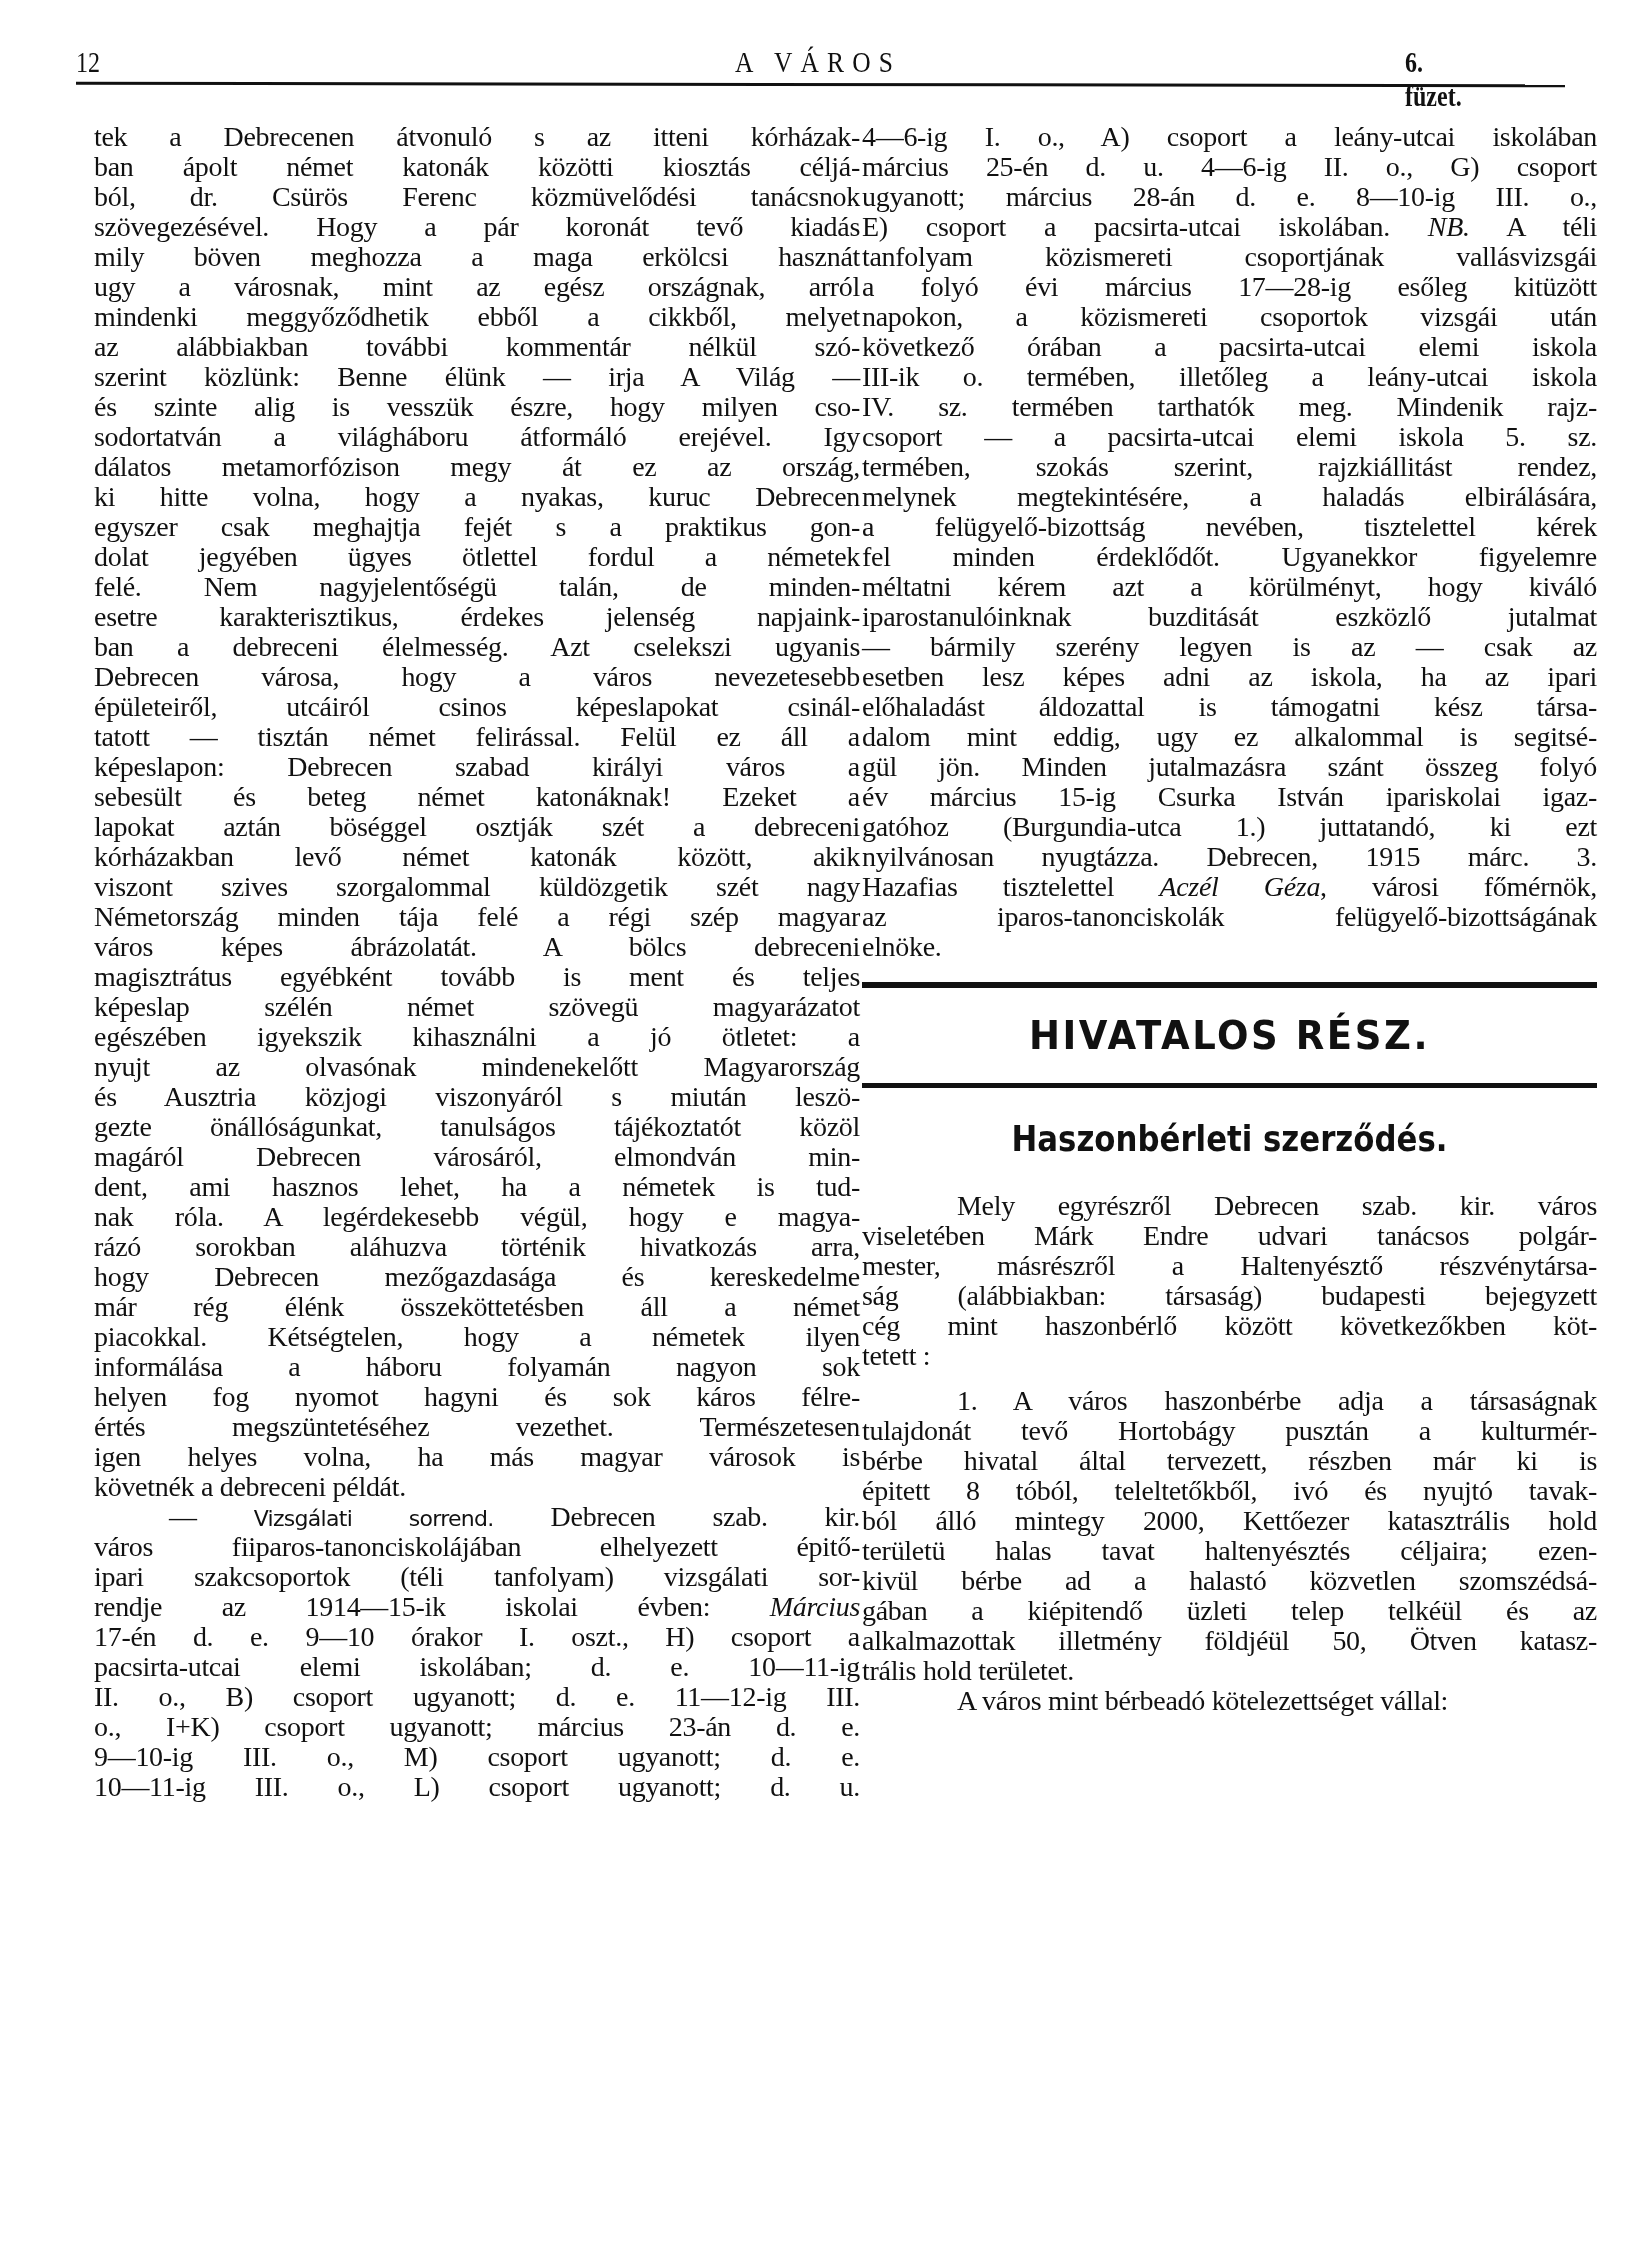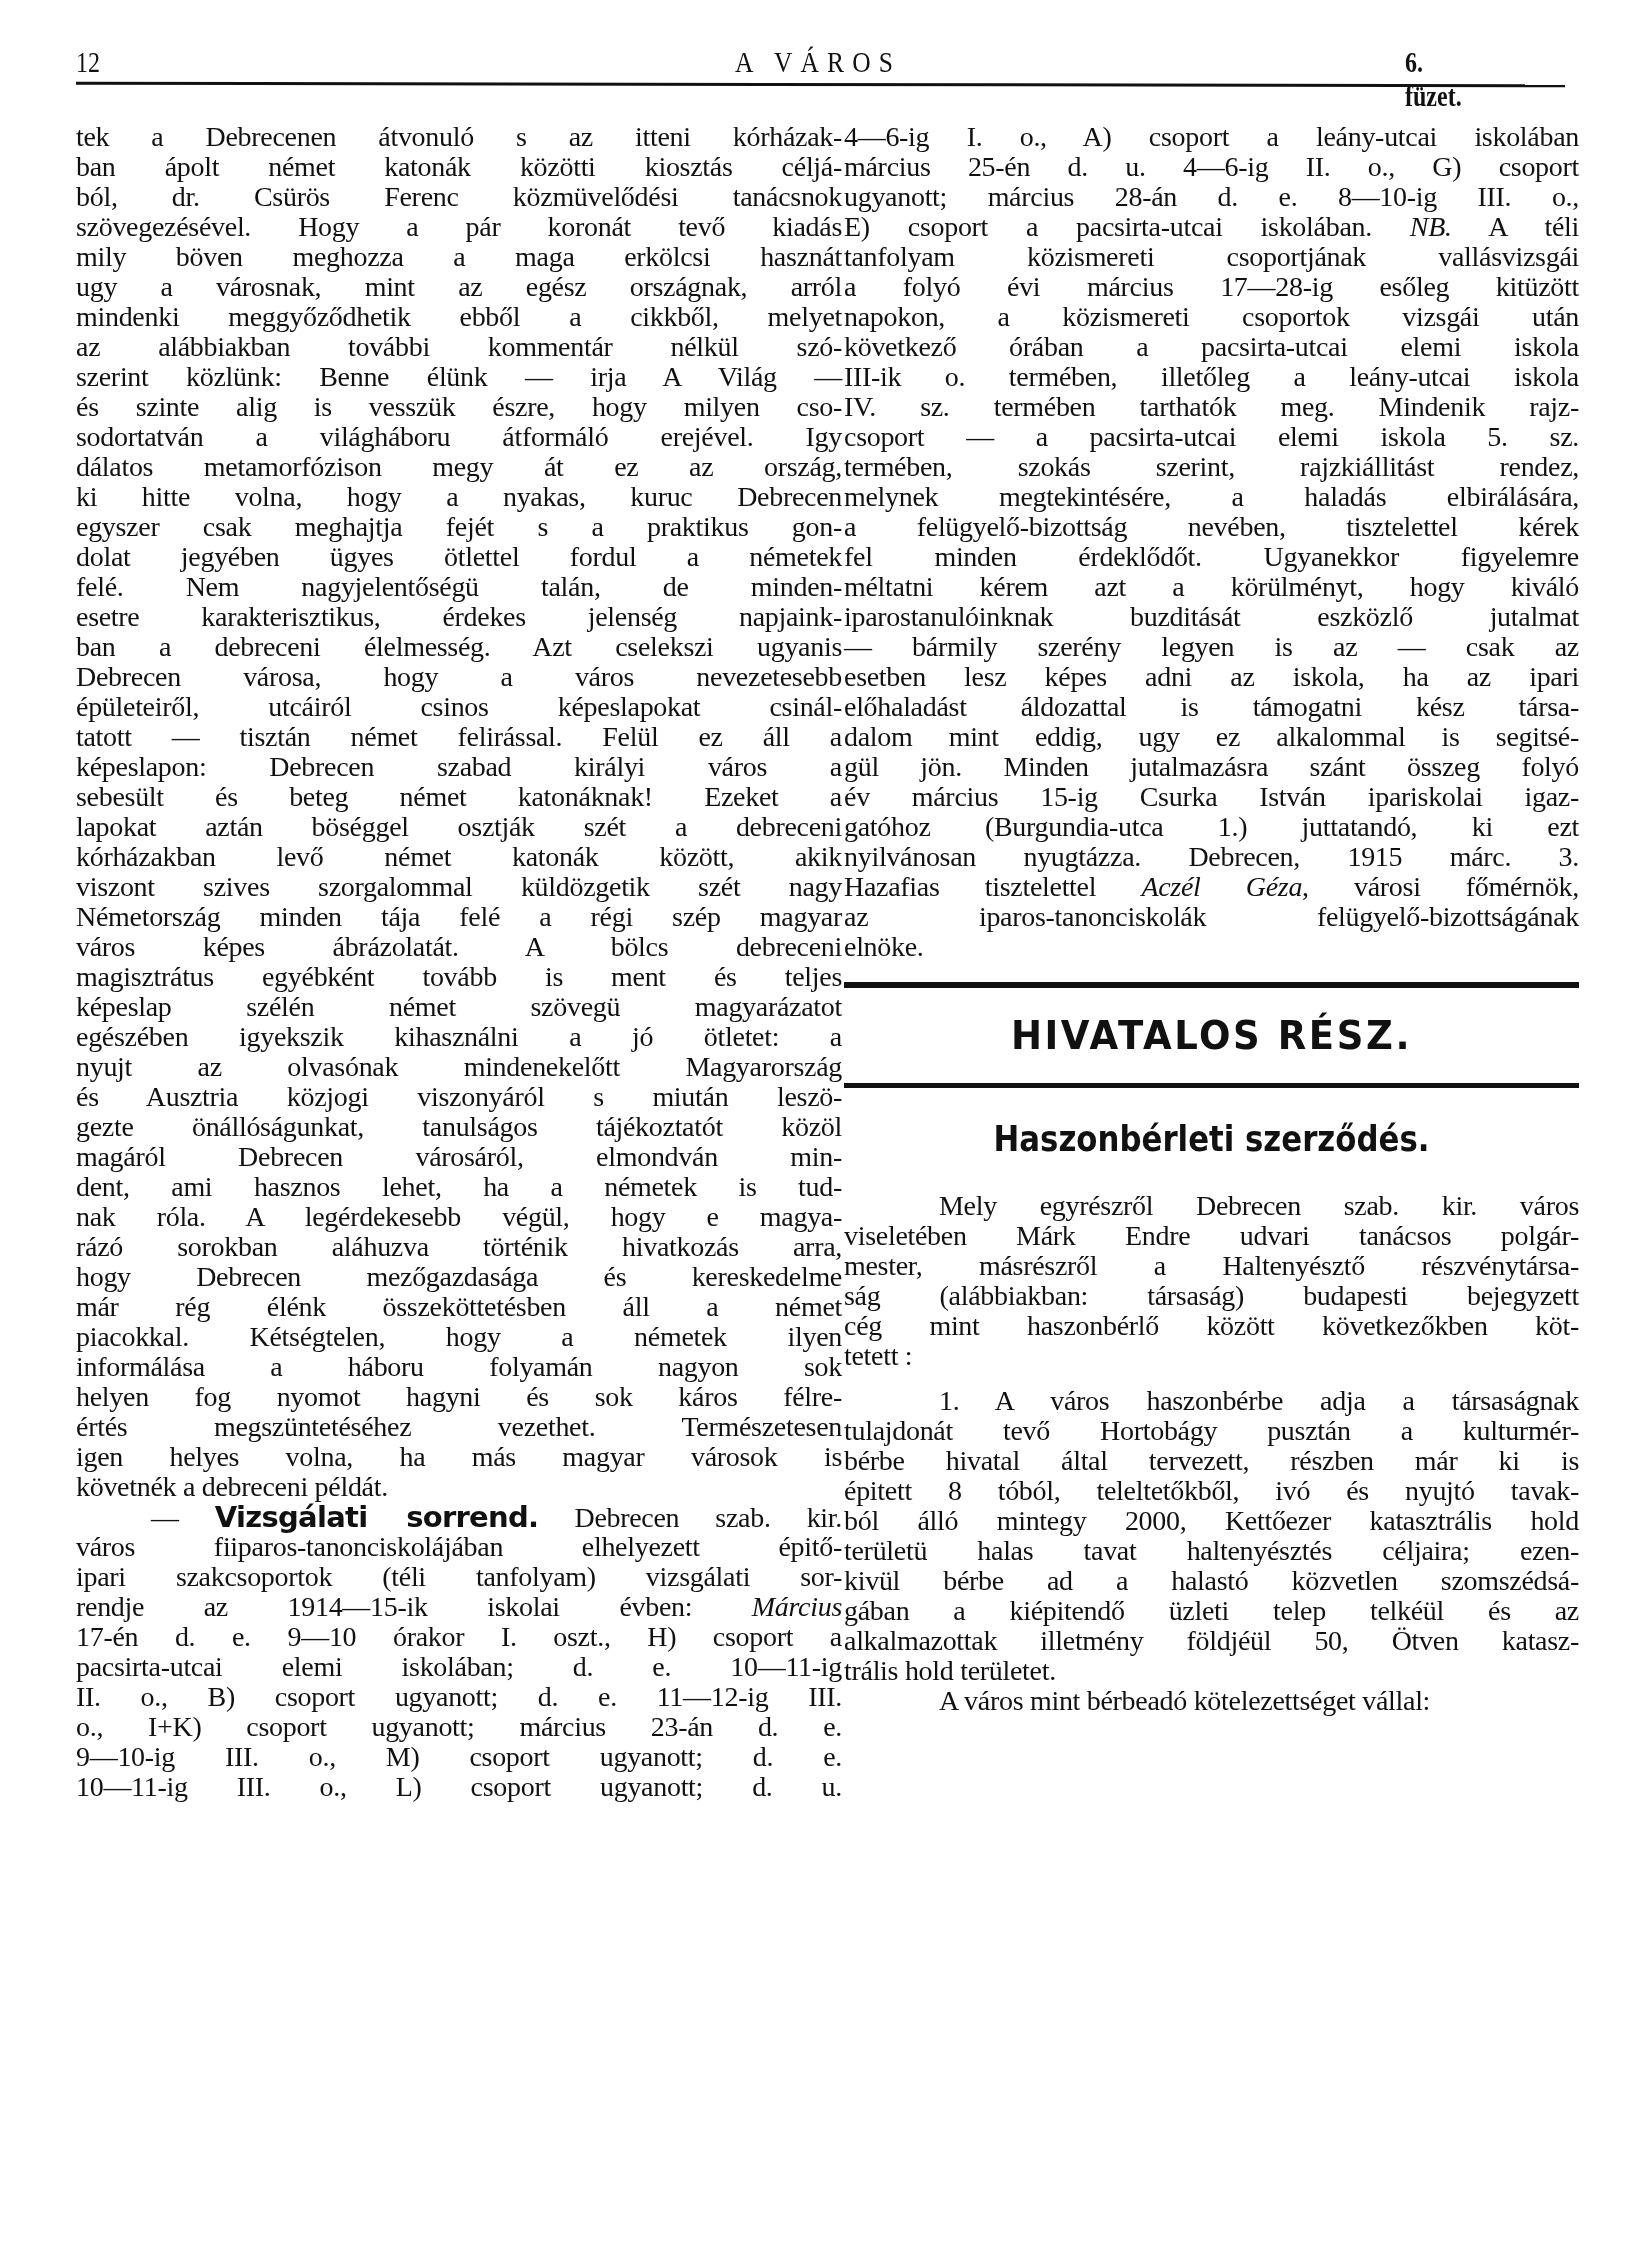--- a/index.html
+++ b/index.html
@@ -7,35 +7,35 @@
     width: 1645px; height: 2261px; position: relative; overflow: hidden;
     background: #ffffff; color: #111111;
     font-family: "Liberation Serif", "DejaVu Serif", serif;
   }
   .page-header { position: absolute; left: 0; top: 0; width: 1355px; height: 95px; }
   .hdr-num { position: absolute; left: 76px; top: 45px; font-size: 30px; transform: scaleX(0.8); transform-origin: left; }
   .hdr-title { position: absolute; left: 706px; top: 45px; width: 224px; text-align: center; font-size: 30px; letter-spacing: 9.5px; transform: scaleX(0.85); }
   .hdr-issue { position: absolute; left: 1405px; top: 45px; font-size: 30px; font-weight: bold; transform: scaleX(0.8); transform-origin: left; }
   .hdr-rule { position: absolute; left: 76px; top: 83px; width: 1489px; height: 2.7px; background: #111; transform: rotate(0.1deg); }
 
-  .col { position: absolute; top: 122px; }
+  .col { position: absolute; top: 122px; margin-left: 18px; }
   .col-left { left: 76px; width: 766px; }
   .col-right { left: 844px; width: 735px; }
 
   .ln {
     display: block; height: 30px; line-height: 30px;
     font-size: 28px; white-space: nowrap;
     text-align: justify; text-align-last: justify;
     letter-spacing: -0.3px;
   }
   .ln.last { text-align-last: left; }
   .ln.indent { padding-left: 75px; }
   .ln.indent2 { padding-left: 95px; }
   i, .ital { font-style: italic; }
-  b.lead { font-family: "DejaVu Sans", sans-serif; font-weight: bold; font-size: 29px; letter-spacing: -0.7px; }
+  b.lead { font-family: "DejaVu Sans", sans-serif; font-weight: normal; font-size: 22px; letter-spacing: -0.7px; }
 
   .rule { display: block; height: 5.4px; background: #111; margin: 0; }
   .section-title {
     display: block; text-align: center; font-family: "DejaVu Sans", sans-serif;
     font-weight: bold; font-size: 39px; letter-spacing: 2.7px; height: 95px; line-height: 95px;
     transform: scaleX(0.95);
   }
   .sub-title {
     display: block; text-align: center; font-family: "DejaVu Sans", sans-serif;
     font-weight: bold; font-size: 35px; height: 88px; line-height: 102px;

